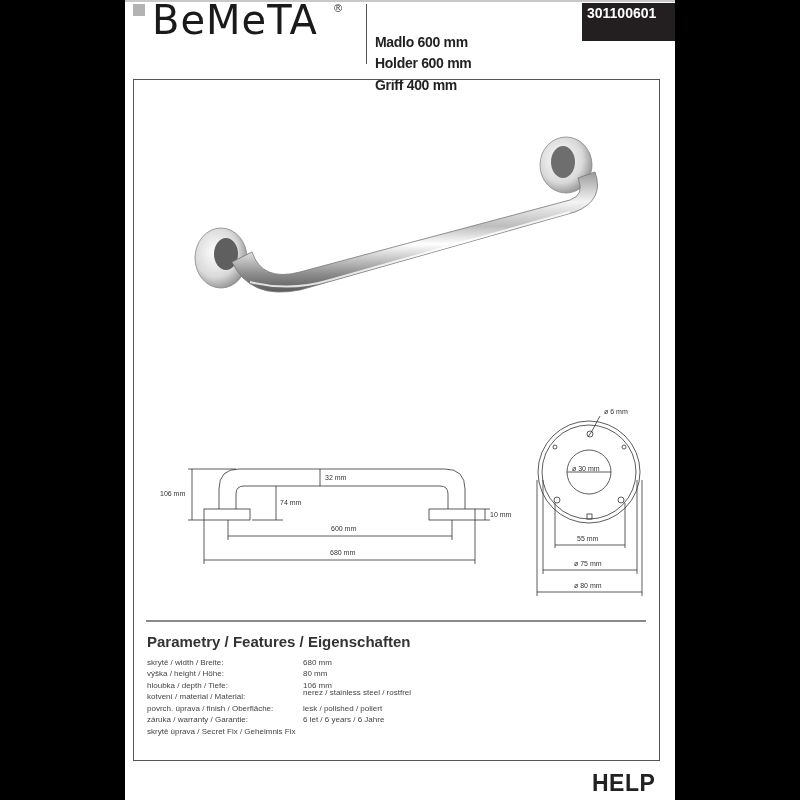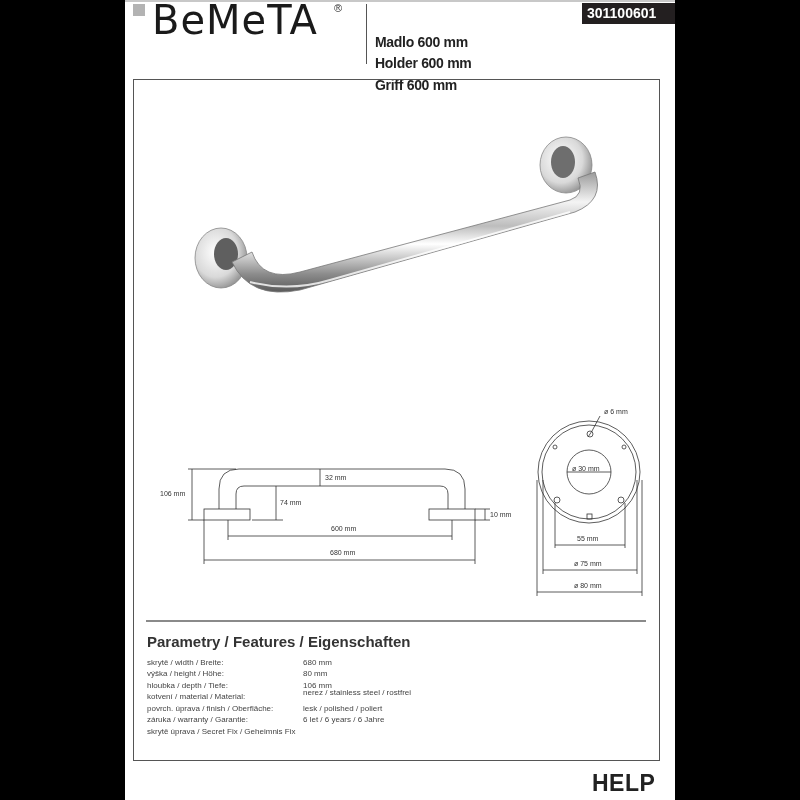--- a/index.html
+++ b/index.html
@@ -7,21 +7,21 @@
          font-family:"Liberation Sans", sans-serif; }
   .page { position:absolute; left:125px; top:0; width:550px; height:800px; background:#fff; }
   .topline { position:absolute; left:125px; top:0; width:550px; height:2px; background:#c8c8c8; }
   .logo-square { position:absolute; left:133px; top:4px; width:12px; height:12px; background:#b3b3b3; }
   .logo-text { position:absolute; left:152px; top:-2px; font-size:40px; letter-spacing:1px; color:#1a1a1a;
                font-family:"DejaVu Sans", sans-serif; font-weight:normal; line-height:44px; }
   .logo-reg { position:absolute; left:334px; top:2px; font-size:11px; color:#333; }
   .vdiv { position:absolute; left:366px; top:4px; width:1px; height:60px; background:#555; }
   .title-line { position:absolute; left:375px; font-size:14px; font-weight:bold; color:#222;
                 font-family:"Liberation Sans", sans-serif; letter-spacing:-0.3px;margin-top:30px; }
-  .code-badge { position:absolute; left:582px; top:3px; width:93px; height:21px; background:#231f20;
+  .code-badge { position:absolute; left:582px; top:3px; width:93px; height:38px; background:#231f20;
                 color:#fff; font-weight:bold; font-size:14px; line-height:21px; padding-left:5px; box-sizing:border-box; }
   .frame { position:absolute; left:133px; top:79px; width:527px; height:682px; border:1.5px solid #555; box-sizing:border-box; }
   .hdiv { position:absolute; left:146px; top:620px; width:500px; height:2px; background:#8a8a8a; }
   svg.abs { position:absolute; left:0; top:0; }
   .dim { font-size:7px; fill:#333; font-family:"Liberation Sans", sans-serif; }
   .params-title { position:absolute; left:147px; top:633px; font-size:15px; font-weight:bold; color:#333; }
   .param-row { position:absolute; left:147px; font-size:8px; color:#444; }
   .param-val { position:absolute; left:303px; font-size:8px; color:#444; }
   .help { position:absolute; left:592px; top:770px; font-size:23px; font-weight:bold; color:#222; letter-spacing:0.5px; }
 </style>
@@ -31,21 +31,21 @@
 <div class="page"></div>
 <div class="topline"></div>
 
 <div class="logo-square"></div>
 <div class="logo-text">BeMeTA</div>
 <div class="logo-reg">®</div>
 <div class="vdiv"></div>
 
 <div class="title-line" style="top:4px">Madlo 600 mm</div>
 <div class="title-line" style="top:25px">Holder 600 mm</div>
-<div class="title-line" style="top:47px">Griff 600 mm</div>
+<div class="title-line" style="top:47px">Griff 400 mm</div>
 
 <div class="code-badge">301100601</div>
 
 <div class="frame"></div>
 
 <svg class="abs" width="800" height="800">
   <defs>
     <linearGradient id="chrome" x1="0" y1="0" x2="0" y2="1">
       <stop offset="0" stop-color="#9a9a9a"></stop>
       <stop offset="0.25" stop-color="#f4f4f4"></stop>

